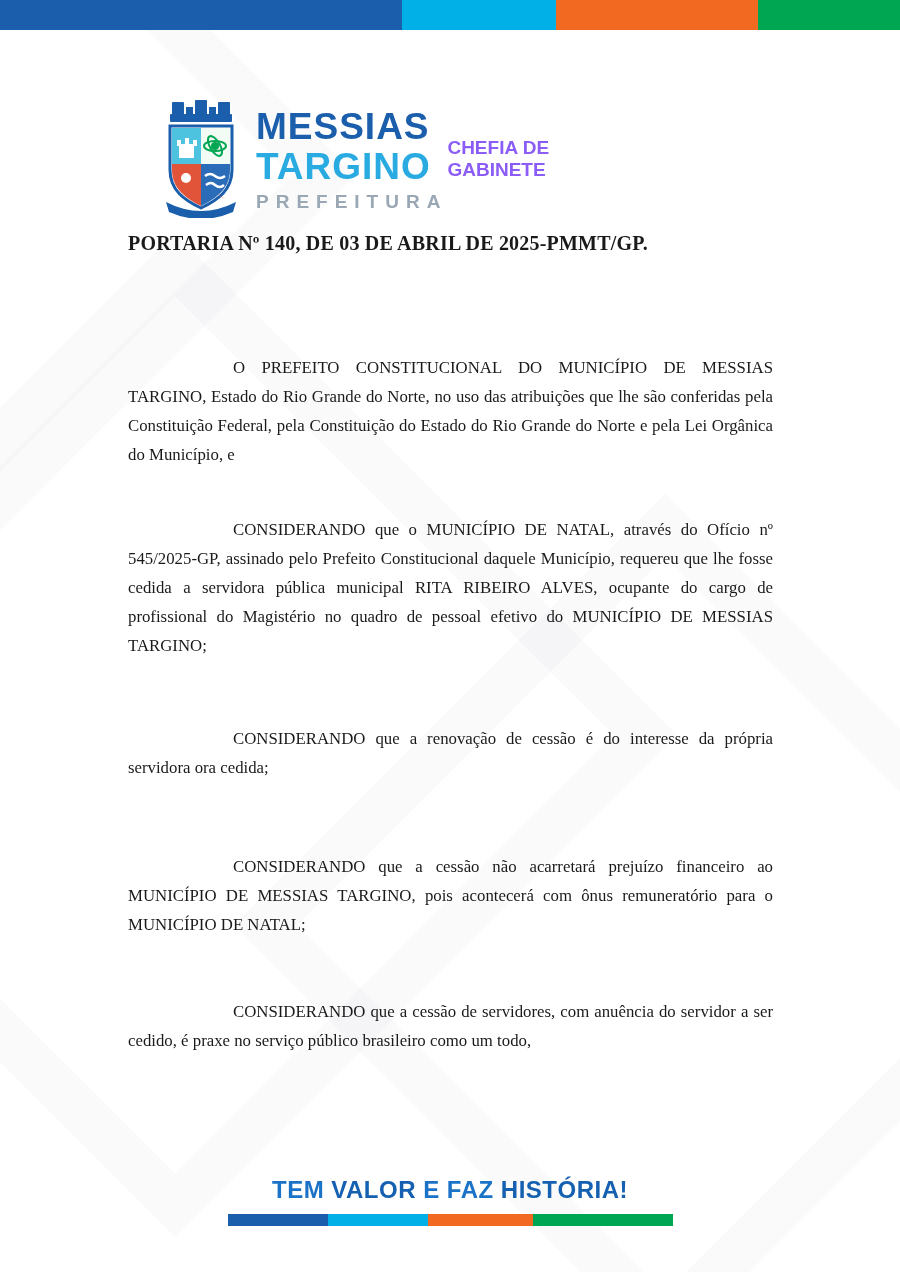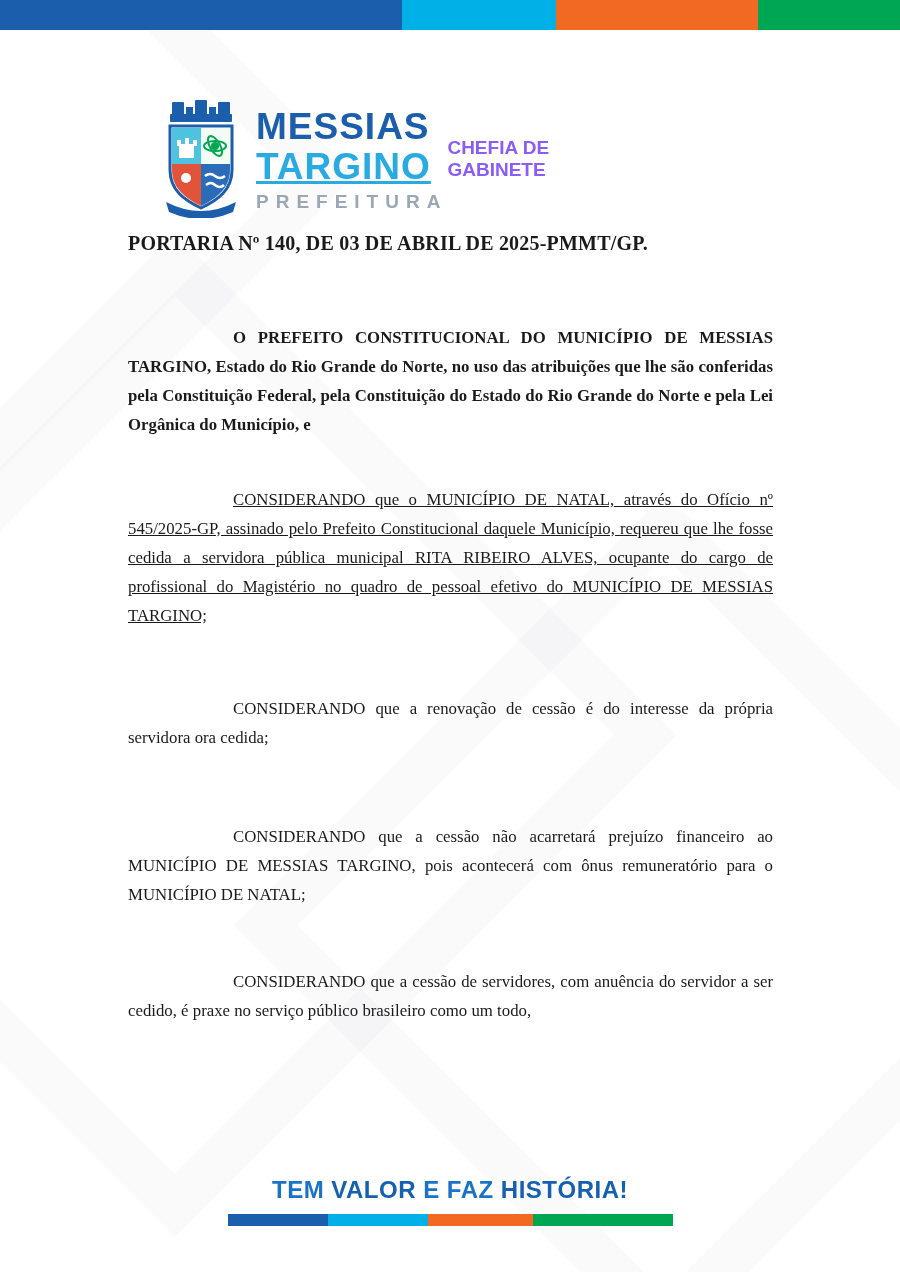--- a/index.html
+++ b/index.html
@@ -62,21 +62,20 @@
     font-weight: 800;
     color: #1b5eab;
     letter-spacing: 1px;
   }
   .logo-targino {
     font-size: 37px;
     font-weight: 800;
     color: #29abe2;
     letter-spacing: 1px;
     margin-top: 3px;
-    text-decoration: underline;
   }
   .logo-prefeitura {
     font-size: 19px;
     font-weight: 600;
     color: #9aa7b4;
     letter-spacing: 7px;
     margin-top: 7px;
   }
   .department {
     margin-left: auto;
@@ -109,22 +108,22 @@
     line-height: 28px;
     text-align: justify;
   }
   .body-par {
     margin: 0;
     font-size: 16.8px;
     line-height: 29px;
     text-align: justify;
     text-indent: 105px;
   }
-  .p1 { margin-top: 68px; font-weight: bold; }
-  .p2 { margin-top: 46px; text-decoration: underline; }
+  .p1 { margin-top: 98px; }
+  .p2 { margin-top: 46px; }
   .p3 { margin-top: 70px; }
   .p4 { margin-top: 64px; }
   .p5 { margin-top: 58px; }
 
   
   .footer {
     position: absolute;
     top: 1176px;
     left: 0;
     width: 900px;

